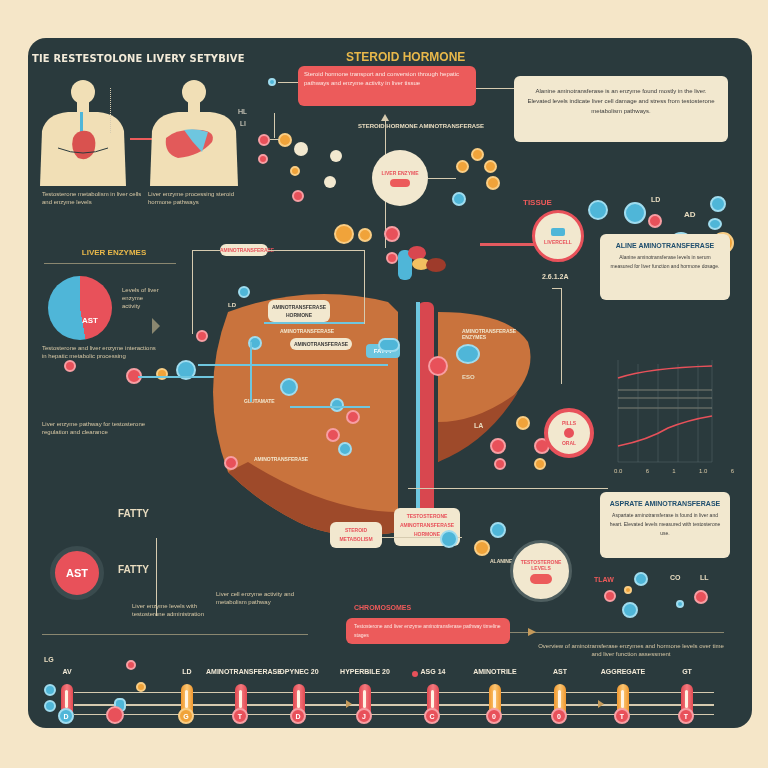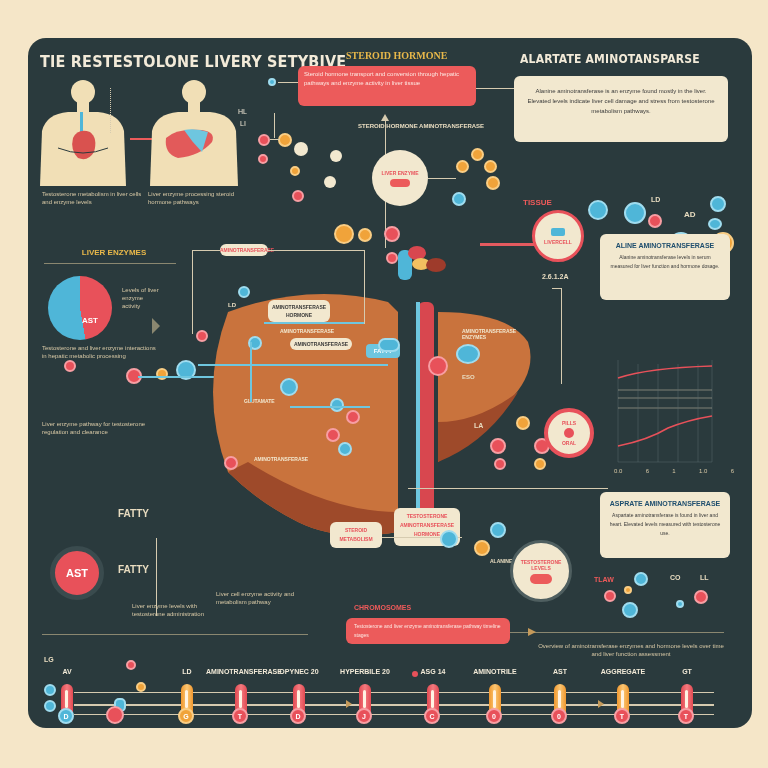--- a/index.html
+++ b/index.html
@@ -25,21 +25,21 @@
   .tube-red{background:linear-gradient(90deg,#e24a52,#f47a7f,#e24a52);}
   .tube-orange{background:linear-gradient(90deg,#f0972e,#fbc774,#f0972e);}
   .tube::after{content:"";position:absolute;left:4px;top:6px;width:3px;height:18px;background:#fff3e3;border-radius:2px;}
   .tl-label{position:absolute;font-size:7px;font-weight:bold;color:#f2ead8;text-align:center;width:70px;}
 </style>
 </head>
 <body>
 
 <div class="panel">
 
-  <div class="abs title" style="left:12px;top:14px;font-size:16px;">TIE RESTESTOLONE LIVERY SETYBIVE</div>
+  <div class="abs title" style="left:4px;top:14px;font-size:11px;">TIE RESTESTOLONE LIVERY SETYBIVE</div>
 
   <svg class="abs" style="left:0;top:38px;" width="130" height="110">
     <circle cx="55" cy="16" r="12" fill="#f1dfb6"></circle>
     <rect x="49" y="24" width="12" height="12" fill="#f1dfb6"></rect>
     <path d="M12 110 L14 55 Q18 38 40 36 L70 36 Q92 38 96 55 L98 110 Z" fill="#f1dfb6"></path>
     <rect x="52" y="36" width="3" height="30" fill="#4fb6d8"></rect>
     <path d="M45 62 Q50 52 62 56 Q70 62 66 76 Q60 86 50 82 Q42 74 45 62Z" fill="#d9524f"></path>
     <path d="M30 72 Q55 82 80 72" stroke="#2a3a3d" stroke-width="1" fill="none"></path>
   </svg>
   <div class="abs" style="left:102px;top:100px;width:24px;height:2px;background:#ec5b5b;"></div>
@@ -58,21 +58,21 @@
   <div class="node n-red" style="left:230px;top:96px;width:12px;height:12px;"></div>
   <div class="node n-orange" style="left:250px;top:95px;width:14px;height:14px;"></div>
   <div class="node n-red" style="left:230px;top:116px;width:10px;height:10px;"></div>
   <div class="line" style="left:242px;top:101px;width:10px;height:1px;"></div>
   <div class="line" style="left:264px;top:101px;width:0;height:1px;"></div>
   <div class="abs" style="left:246px;top:75px;width:1px;height:25px;background:#d6cbb0;"></div>
 
   <div class="abs tiny" style="left:14px;top:152px;width:100px;">Testosterone metabolism in liver cells and enzyme levels</div>
   <div class="abs tiny" style="left:120px;top:152px;width:100px;">Liver enzyme processing steroid hormone pathways</div>
 
-  <div class="abs gold" style="left:318px;top:12px;font-size:10px;font-weight:bold;font-family:Liberation Serif, serif;">STEROID HORMONE</div>
+  <div class="abs gold" style="left:318px;top:12px;font-size:12px;font-weight:bold;">STEROID HORMONE</div>
   <div class="abs redcard" style="left:270px;top:28px;width:178px;height:40px;font-size:6px;line-height:9px;padding:4px 6px;box-sizing:border-box;">Steroid hormone transport and conversion through hepatic pathways and enzyme activity in liver tissue</div>
   <div class="abs" style="left:250px;top:44px;width:20px;height:1px;background:#d6cbb0;"></div>
   <div class="node n-blue" style="left:240px;top:40px;width:8px;height:8px;"></div>
   <div class="abs" style="left:448px;top:50px;width:50px;height:1px;background:#d6cbb0;"></div>
   <div class="abs" style="left:497px;top:47px;border-left:6px solid #d6cbb0;border-top:4px solid transparent;border-bottom:4px solid transparent;"></div>
   <div class="abs cream" style="left:330px;top:85px;font-size:6px;font-weight:bold;">STEROID HORMONE AMINOTRANSFERASE</div>
   <div class="abs" style="left:357px;top:80px;width:1px;height:130px;background:#d6cbb0;"></div>
   <div class="abs" style="left:353px;top:76px;border-bottom:7px solid #d6cbb0;border-left:4px solid transparent;border-right:4px solid transparent;"></div>
 
   <div class="abs" style="left:344px;top:112px;width:56px;height:56px;border-radius:50%;background:#f2e8cf;display:flex;flex-direction:column;align-items:center;justify-content:center;">
@@ -86,21 +86,20 @@
   <div class="node n-orange" style="left:428px;top:122px;width:13px;height:13px;"></div>
   <div class="node n-blue" style="left:424px;top:154px;width:14px;height:14px;"></div>
   <div class="abs" style="left:400px;top:140px;width:28px;height:1px;background:#d6cbb0;"></div>
 
   <div class="node n-cream" style="left:266px;top:104px;width:14px;height:14px;"></div>
   <div class="node n-cream" style="left:302px;top:112px;width:12px;height:12px;"></div>
   <div class="node n-cream" style="left:296px;top:138px;width:12px;height:12px;"></div>
   <div class="node n-orange" style="left:262px;top:128px;width:10px;height:10px;"></div>
   <div class="node n-red" style="left:264px;top:152px;width:12px;height:12px;"></div>
 
-  <div class="abs title" style="left:492px;top:14px;font-size:12px;">ALARTATE AMINOTANSPARSE</div>
   <div class="abs card" style="left:486px;top:38px;width:214px;height:66px;font-size:6px;line-height:10px;color:#3a3a3a;padding:10px 12px;box-sizing:border-box;text-align:center;">Alanine aminotransferase is an enzyme found mostly in the liver. Elevated levels indicate liver cell damage and stress from testosterone metabolism pathways.</div>
   <div class="abs red" style="left:495px;top:160px;font-size:8px;font-weight:bold;">TISSUE</div>
 
   <div class="abs" style="left:504px;top:172px;width:52px;height:52px;border-radius:50%;background:#f2e8cf;border:3px solid #e8515a;display:flex;flex-direction:column;align-items:center;justify-content:center;box-sizing:border-box;">
     <span style="width:14px;height:8px;background:#4fb6d8;border-radius:2px;"></span>
     <span style="font-size:5px;color:#e8515a;font-weight:bold;margin-top:3px;">LIVERCELL</span>
   </div>
   <div class="rline" style="left:452px;top:205px;width:54px;height:3px;"></div>
 
   <div class="node n-blue" style="left:560px;top:162px;width:20px;height:20px;"></div>

